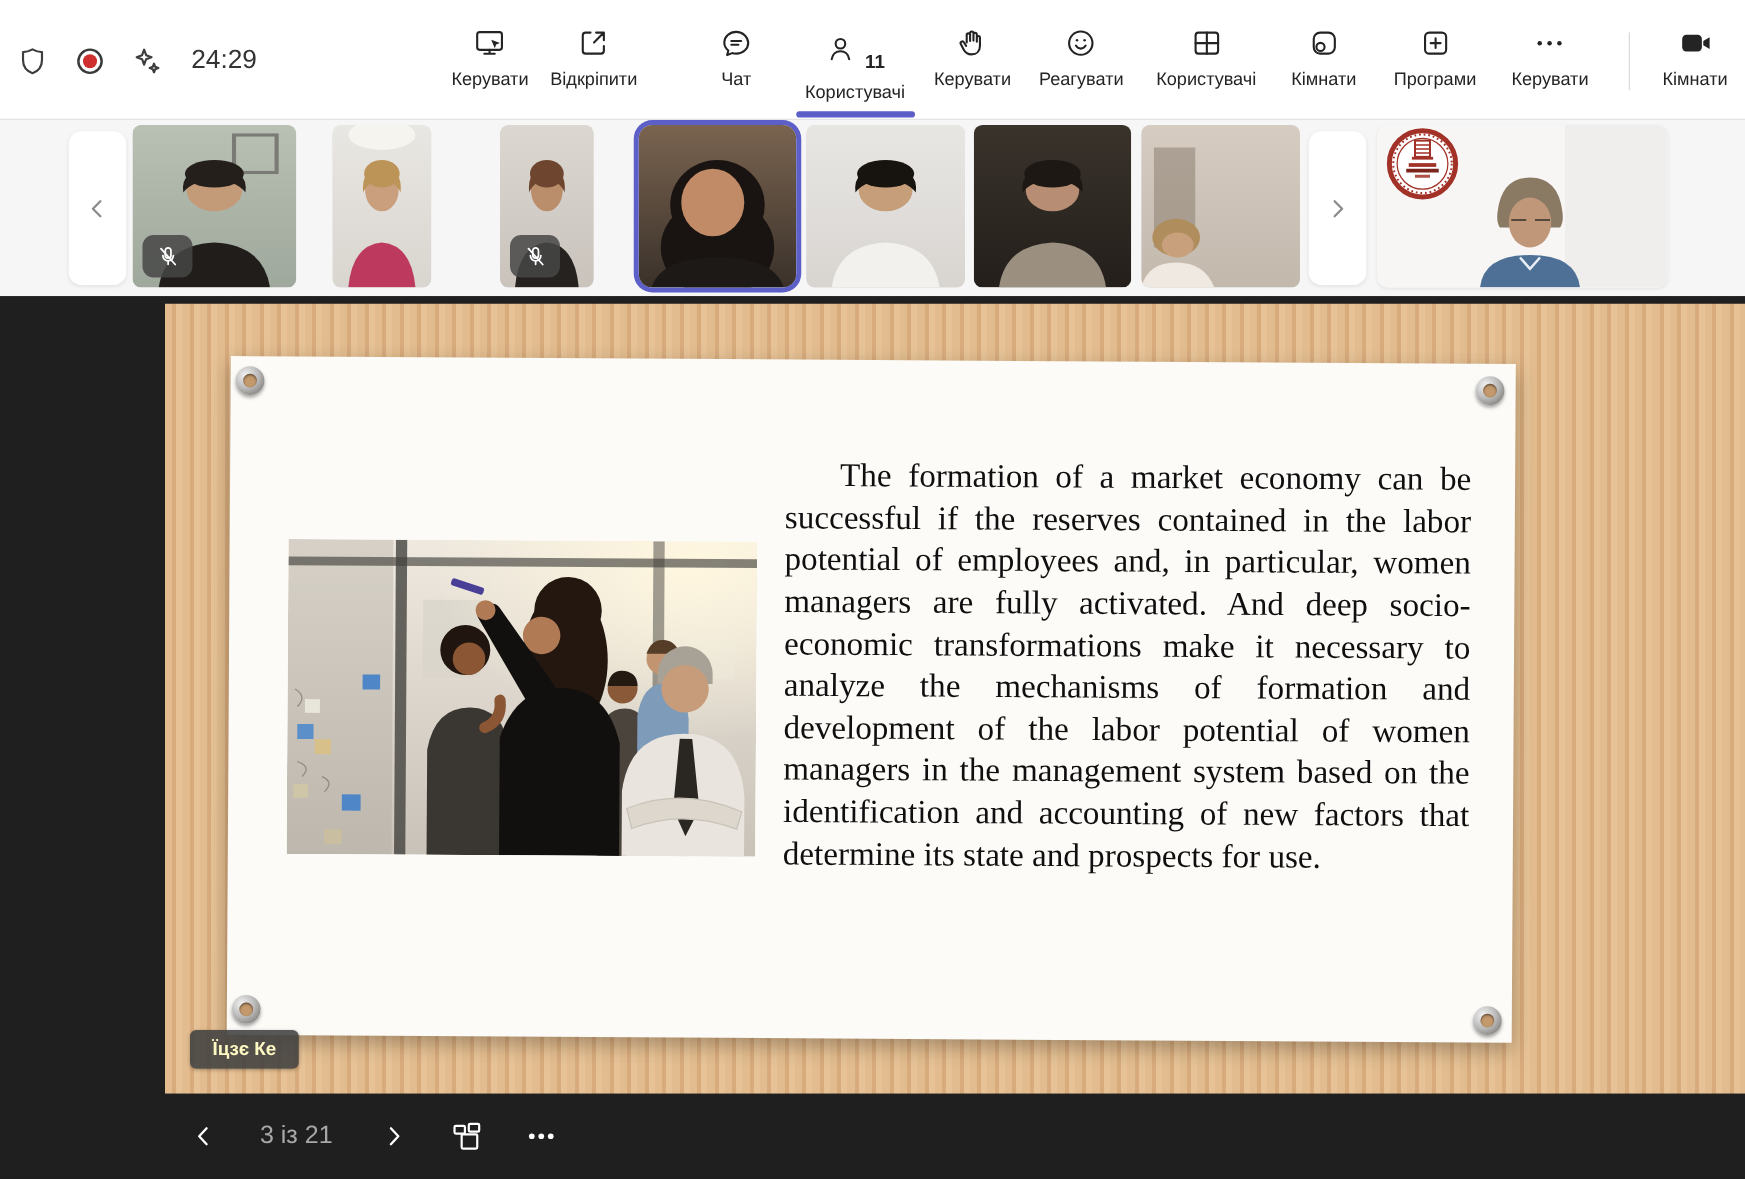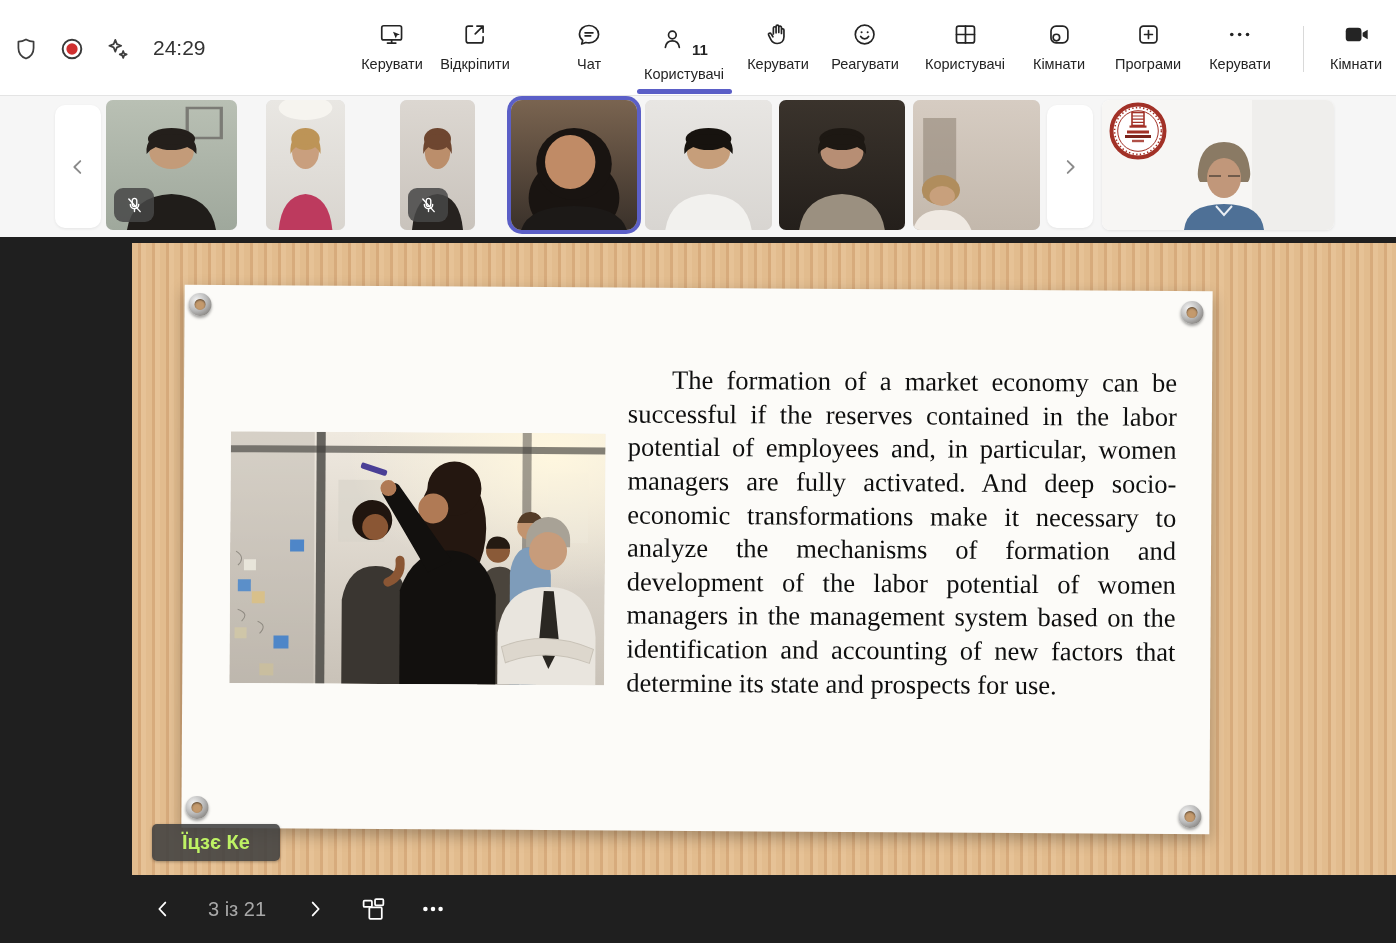--- a/index.html
+++ b/index.html
@@ -45,22 +45,22 @@
          transform:rotate(.35deg);box-shadow:0 6px 16px rgba(0,0,0,.28);}
   .pin{position:absolute;width:23px;height:23px;border-radius:50%;
        background:radial-gradient(circle at 35% 32%,#f3f3f3,#b9b9b9 48%,#77736e 92%);
        box-shadow:0 2px 3px rgba(0,0,0,.35);}
   .pin::after{content:"";position:absolute;left:6px;top:6px;width:11px;height:11px;border-radius:50%;
        background:#c49a6d;box-shadow:inset 0 1px 2px rgba(0,0,0,.55);}
   .pin.tl{left:4px;top:8px}.pin.tr{right:9px;top:10px}.pin.bl{left:4px;bottom:9px}.pin.br{right:8px;bottom:6px}
   .photo{position:absolute;left:47px;top:146px;width:375px;height:252px;overflow:hidden;}
   .slide-text{position:absolute;left:444px;top:76px;width:549px;font-family:"Liberation Serif",serif;
          font-size:26.5px;line-height:1.27;text-align:justify;color:#0f0f0f;text-indent:44px;}
-  .name-label{position:absolute;left:152px;top:587px;background:rgba(64,64,64,.88);color:#bef264;
-         font-size:20px;font-weight:600;padding:7px 30px;border-radius:5px;box-shadow:0 1px 3px rgba(0,0,0,.3);}
+  .name-label{position:absolute;left:152px;top:587px;background:rgba(64,64,64,.88);color:#fef9c3;
+         font-size:15px;font-weight:600;padding:7px 18px;border-radius:5px;box-shadow:0 1px 3px rgba(0,0,0,.3);}
 
   
   .bottombar{position:absolute;left:0;bottom:0;width:1396px;height:68px;background:#1f1f1f;}
   .bb{position:absolute;top:50%;transform:translate(-50%,-50%);cursor:pointer;}
   .bb svg{stroke:#fff;fill:none;stroke-width:2;stroke-linecap:round;stroke-linejoin:round;}
   .page-ind{font-size:20px;color:#a8a8a8;cursor:default;}
 </style>
 </head>
 <body>
 

